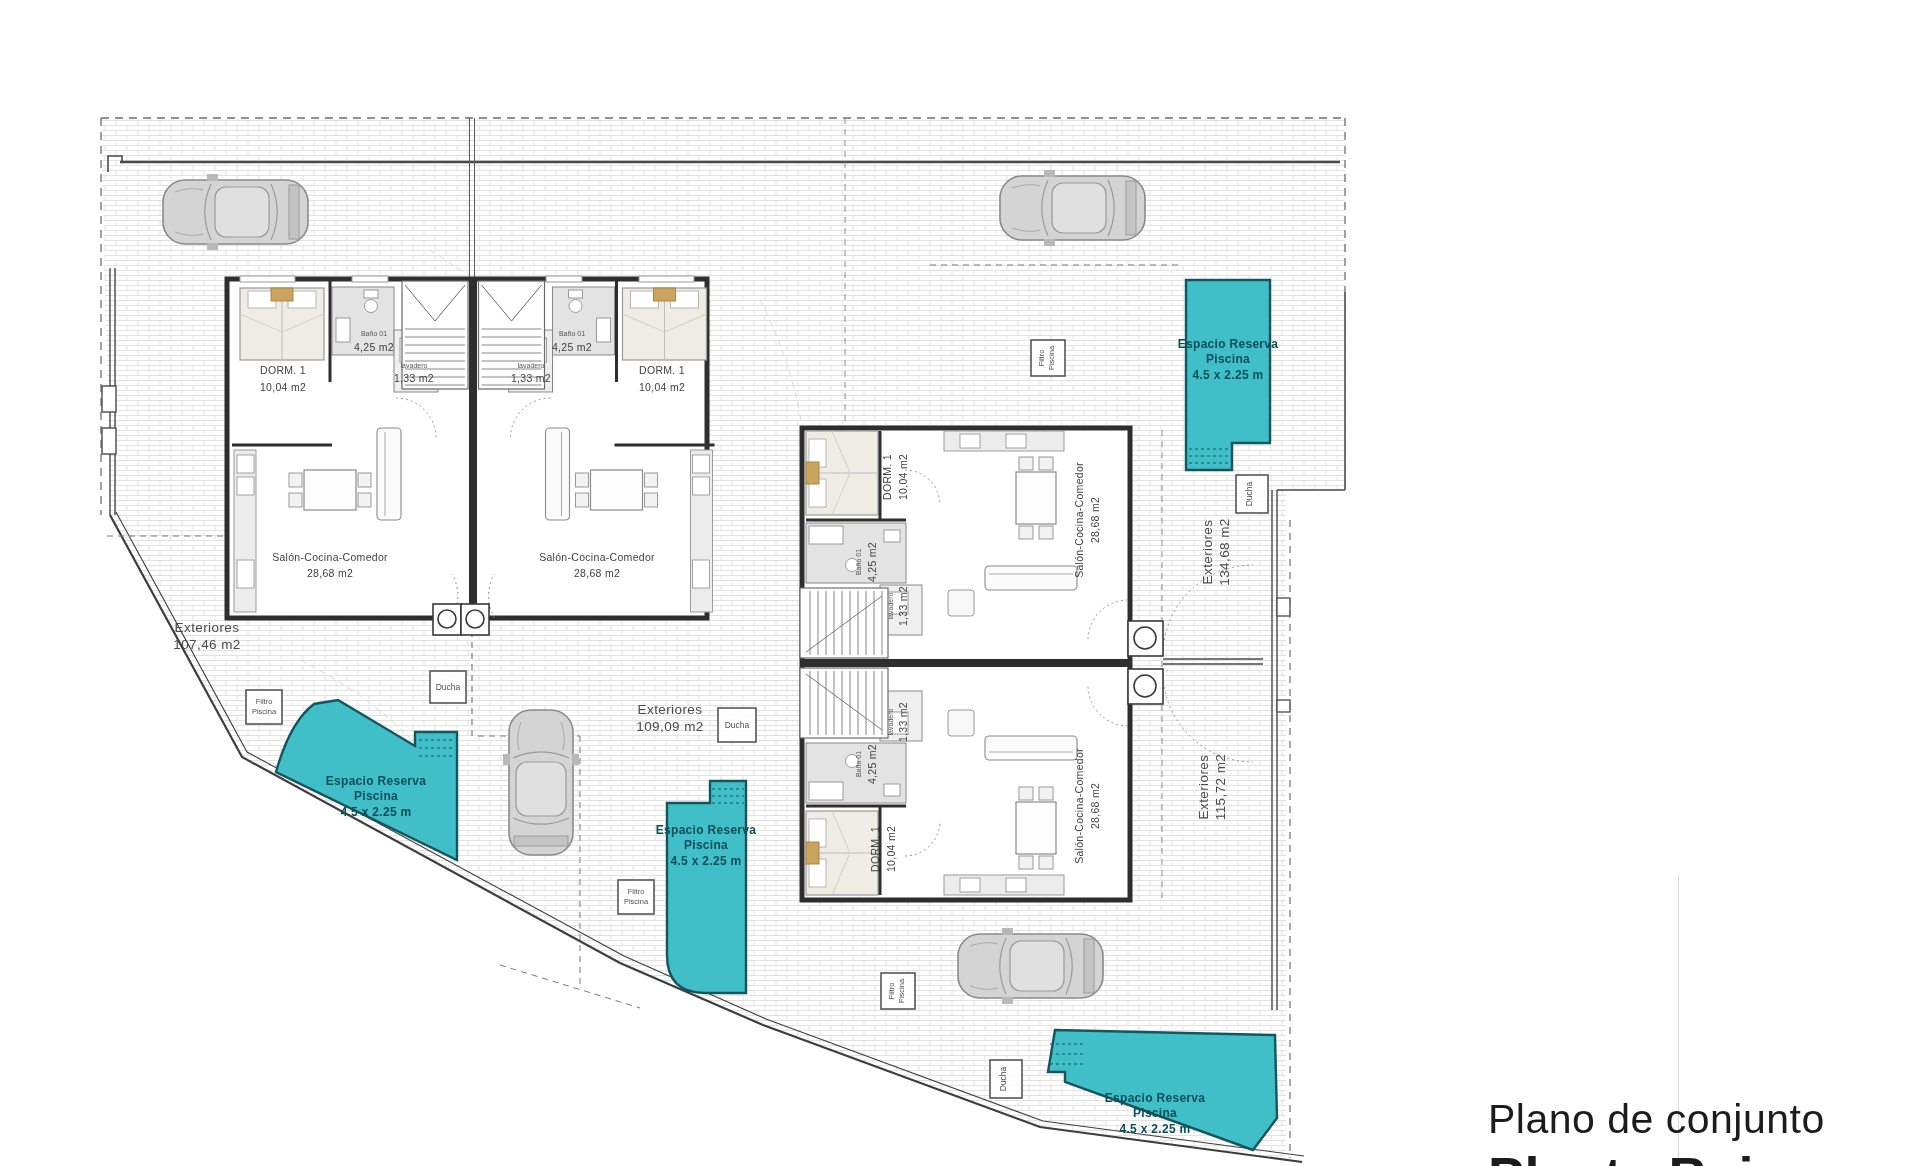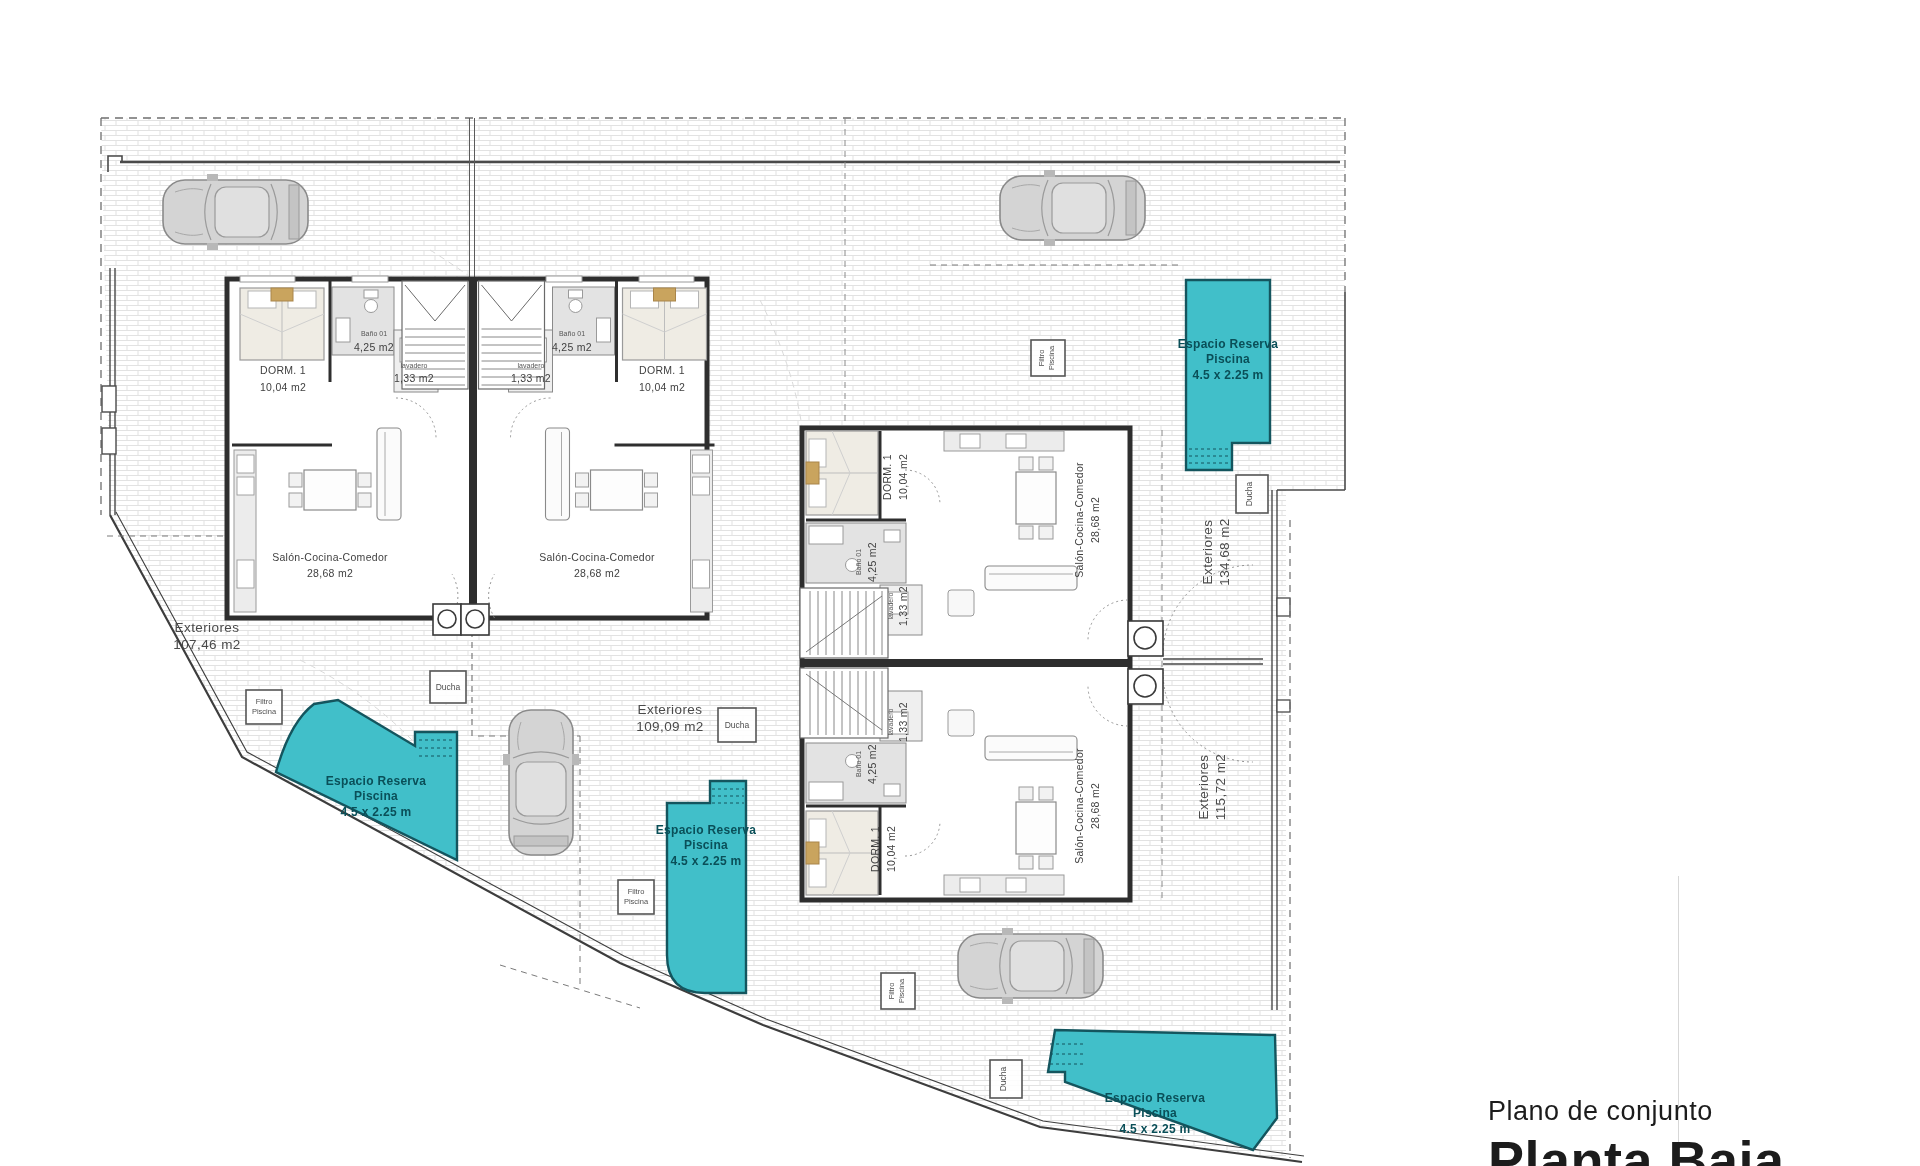--- a/index.html
+++ b/index.html
@@ -7,21 +7,21 @@
         font-family:"Liberation Sans", sans-serif;}
   #plan-svg{position:absolute;left:0;top:0;}
   .t-room{font-size:10.5px;fill:#3f3f3f;letter-spacing:.3px;}
   .t-room-sm{font-size:7px;fill:#555;}
   .t-ext{font-size:13.5px;fill:#4a4a4a;letter-spacing:.4px;}
   .t-pool{font-size:12px;font-weight:bold;fill:#0a4f58;letter-spacing:.3px;}
   .t-tiny{font-size:7.5px;fill:#4f4f4f;}
   .t-ducha{font-size:8.5px;fill:#4f4f4f;}
   text{text-anchor:middle;}
   #title-block{position:absolute;left:1488px;top:1096px;color:#1c1c1c;}
-  #title-line1{font-size:27px;letter-spacing:.5px;}
+  #title-line1{font-size:41px;letter-spacing:.5px;}
   #title-line2{font-size:54px;font-weight:bold;letter-spacing:.5px;margin-top:2px;}
   #right-rule{position:absolute;left:1678px;top:876px;width:1px;height:290px;background:#d7d7d7;}
 </style>
 </head>
 <body>
 
 <div id="page">
 <svg id="plan-svg" width="1920" height="1166" viewBox="0 0 1920 1166">
   <defs>
     <pattern id="brick" width="22" height="10" patternUnits="userSpaceOnUse">

